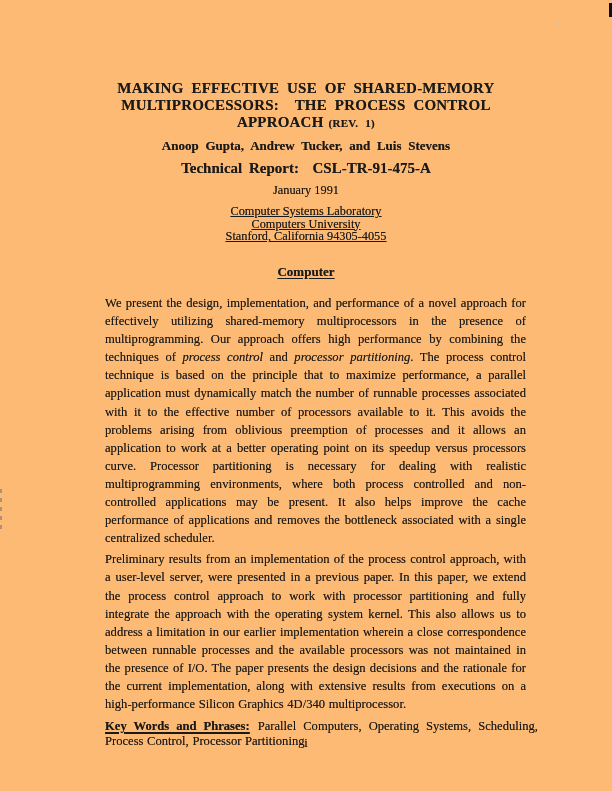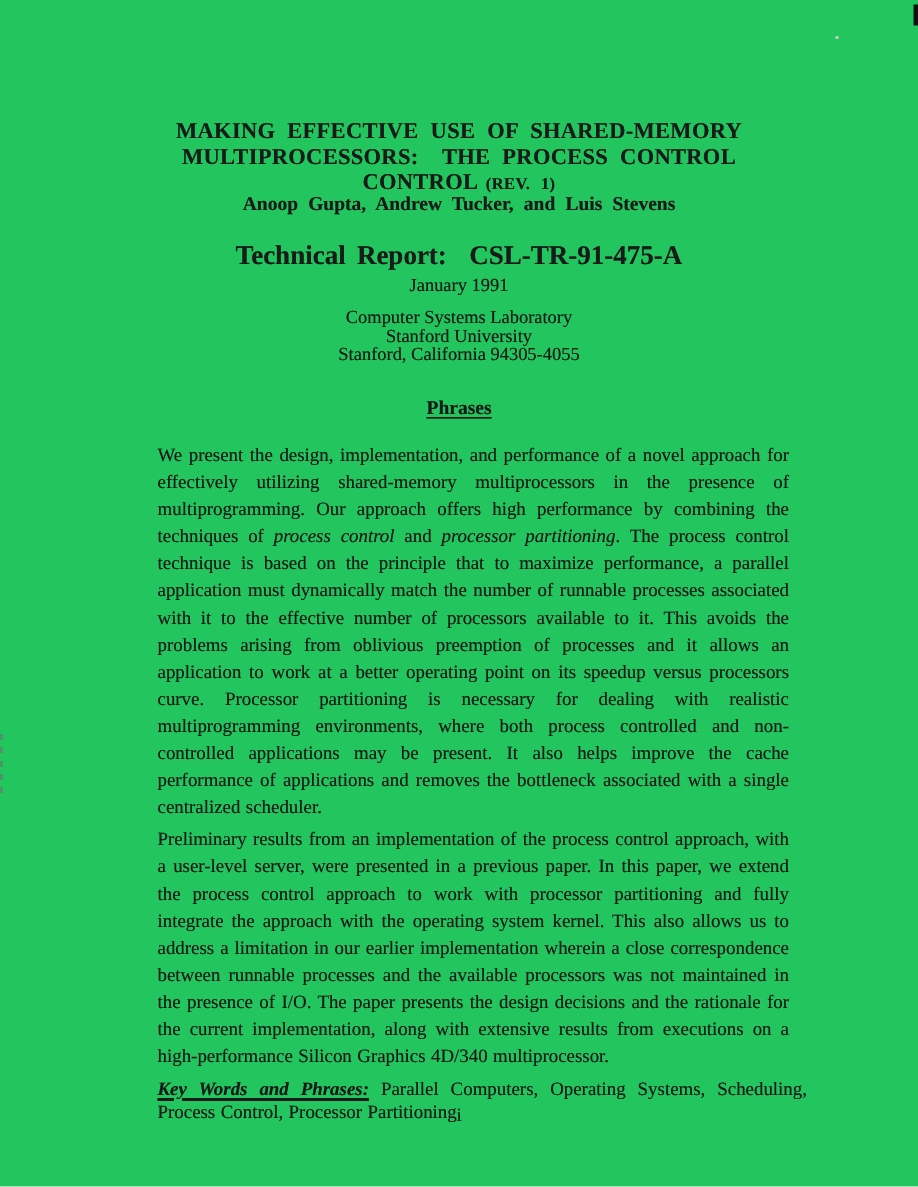--- a/index.html
+++ b/index.html
@@ -1,20 +1,20 @@
 <!DOCTYPE html>
 <html><head>
 <meta charset="utf-8">
 <style>
   html, body { margin: 0; padding: 0; background: #ffffff; }
   .page {
     position: relative;
     width: 612px;
     height: 791px;
-    background: #22c55e;
+    background: #fdba74;
     overflow: hidden;
     font-family: "Liberation Serif", "DejaVu Serif", serif;
     color: #1a1a1a;
     text-shadow: 0 0 0.3px rgba(10,10,10,0.55);
   }
 
   
   .corner-mark {
     position: absolute; top: 3px; right: 0; width: 3px; height: 14px;
     background: #101010;
@@ -34,29 +34,29 @@
 
   .title-block { top: 80px; }
   .title-line {
     display: block;
     font-size: 15px; font-weight: bold; line-height: 17px;
     word-spacing: 4px; letter-spacing: 0.2px;
   }
   .rev { font-size: 11px; font-weight: bold; margin-left: 5px; letter-spacing: 0.3px; text-align: center; }
 
   .authors {
-    top: 128px; font-size: 13px; font-weight: bold; word-spacing: 3.5px;
+    top: 138px; font-size: 13px; font-weight: bold; word-spacing: 3.5px;
   }
   .report {
-    top: 160px; font-size: 18px; font-weight: bold; word-spacing: 3px;
+    top: 160px; font-size: 15px; font-weight: bold; word-spacing: 3px;
   }
   .date { top: 183px; font-size: 12.3px; }
 
   .affil { top: 205px; font-size: 12.3px; line-height: 12.5px; }
-  .affil span { display: block; }
+  .affil span { display: block; text-decoration: underline; }
 
   .abstract-heading {
     top: 264px; font-size: 13px; font-weight: bold;
     text-decoration: underline;
     text-underline-offset: 2px;
   }
 
   
   .abstract-body {
     position: absolute; top: 294px; left: 105px; width: 433px;
@@ -73,21 +73,20 @@
     font-size: 12.6px; line-height: 14.6px;
     text-align: justify;
     word-spacing: 0.5px;
   }
   .kw-label {
     font-weight: bold;
     text-decoration: underline;
     text-decoration-thickness: 1.5px;
     text-underline-offset: 2px;
     margin-right: 8px;
-    font-style: italic;
   }
 
   .pageno {
     position: absolute; top: 736px; left: 0; right: 0;
     text-align: center; font-size: 12.5px;
   }
   i { font-style: italic; }
 </style>
 </head>
 <body>
@@ -95,37 +94,37 @@
 <div class="page">
 
   <div class="corner-mark"></div>
   <div class="left-dashes"></div>
   <div class="speck"></div>
 
   <header class="hdr title-block">
     <h1 style="margin:0; font-size:inherit; font-weight:inherit;">
       <span class="title-line">MAKING EFFECTIVE USE OF SHARED-MEMORY</span>
       <span class="title-line">MULTIPROCESSORS:&nbsp; THE PROCESS CONTROL</span>
-      <span class="title-line"><span>CONTROL</span><span class="rev">(REV. 1)</span></span>
+      <span class="title-line"><span>APPROACH</span><span class="rev">(REV. 1)</span></span>
     </h1>
   </header>
 
   <div class="hdr authors">Anoop Gupta, Andrew Tucker, and Luis Stevens</div>
 
   <div class="hdr report">Technical Report:&nbsp; CSL-TR-91-475-A</div>
 
   <div class="hdr date">January 1991</div>
 
   <div class="hdr affil">
     <span>Computer Systems Laboratory</span>
-    <span>Stanford University</span>
+    <span>Computers University</span>
     <span>Stanford, California 94305-4055</span>
   </div>
 
-  <div class="hdr abstract-heading">Phrases</div>
+  <div class="hdr abstract-heading">Computer</div>
 
   <section class="abstract-body">
     <p class="para"><span>We present the design, implementation, and performance of a novel approach for effectively utilizing shared-memory multiprocessors in the presence of multiprogramming.  Our approach offers high performance by combining the techniques of </span><i>process control</i><span> and </span><i>processor partitioning</i><span>.  The process control technique is based on the principle that to maximize performance, a parallel application must dynamically match the number of runnable processes associated with it to the effective number of processors available to it.  This avoids the problems arising from oblivious preemption of processes and it allows an application to work at a better operating point on its speedup versus processors curve.  Processor partitioning is necessary for dealing with realistic multiprogramming environments, where both process controlled and non-controlled applications may be present.  It also helps improve the cache performance of applications and removes the bottleneck associated with a single centralized scheduler.</span></p>
     <p class="para"><span>Preliminary results from an implementation of the process control approach, with a user-level server, were presented in a previous paper.  In this paper, we extend the process control approach to work with processor partitioning and fully integrate the approach with the operating system kernel.  This also allows us to address a limitation in our earlier implementation wherein a close correspondence between runnable processes and the available processors was not maintained in the presence of I/O.  The paper presents the design decisions and the rationale for the current implementation, along with extensive results from executions on a high-performance Silicon Graphics 4D/340 multiprocessor.</span></p>
     <p class="keywords"><span class="kw-label">Key Words and Phrases:</span><span>Parallel Computers, Operating Systems, Scheduling, Process Control, Processor Partitioning</span></p>
   </section>
 
   <div class="pageno">i</div>
 
 </div>

